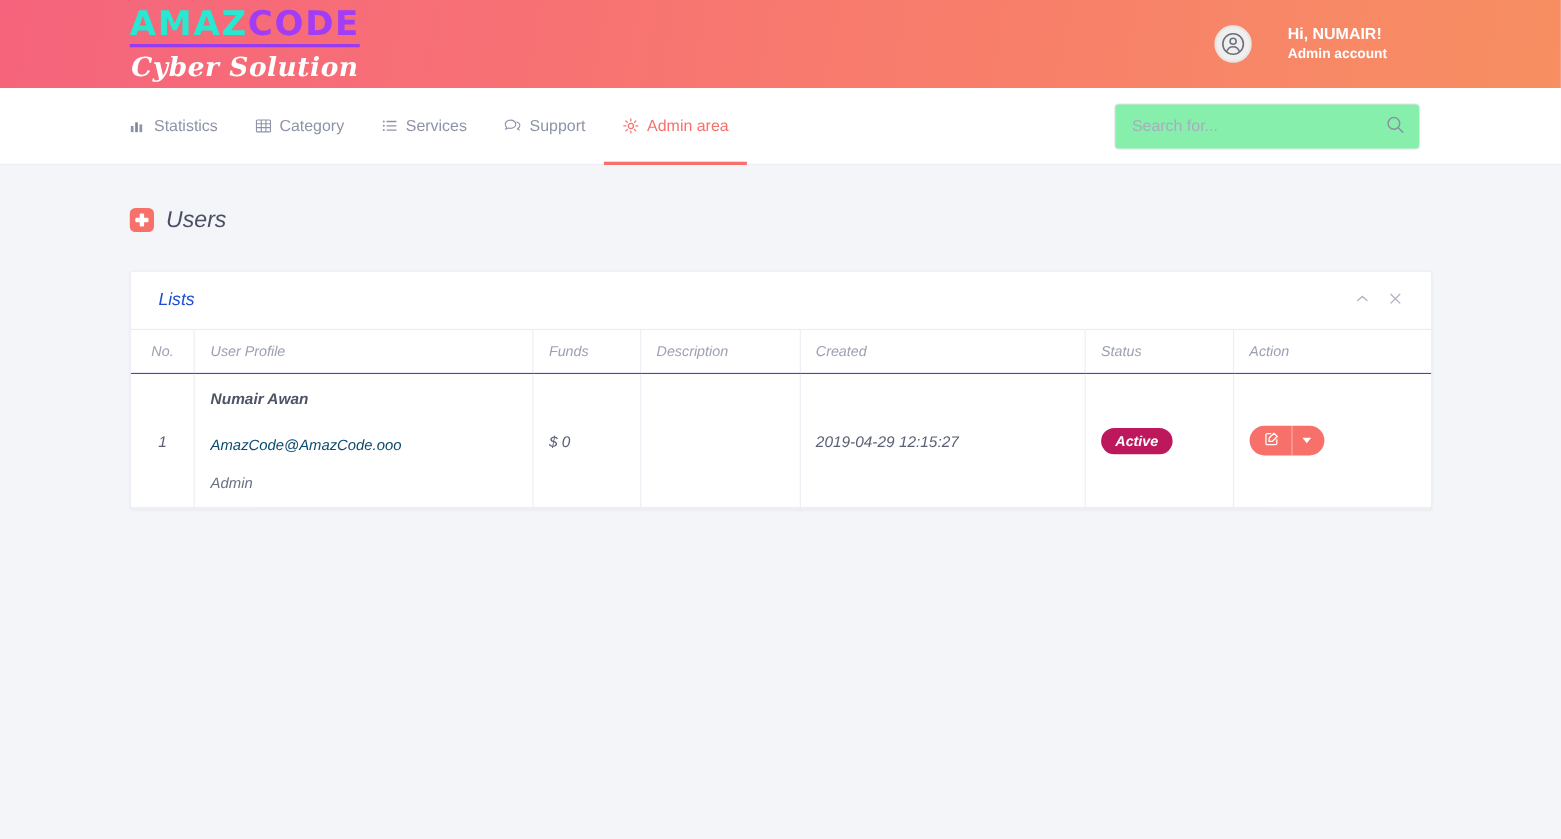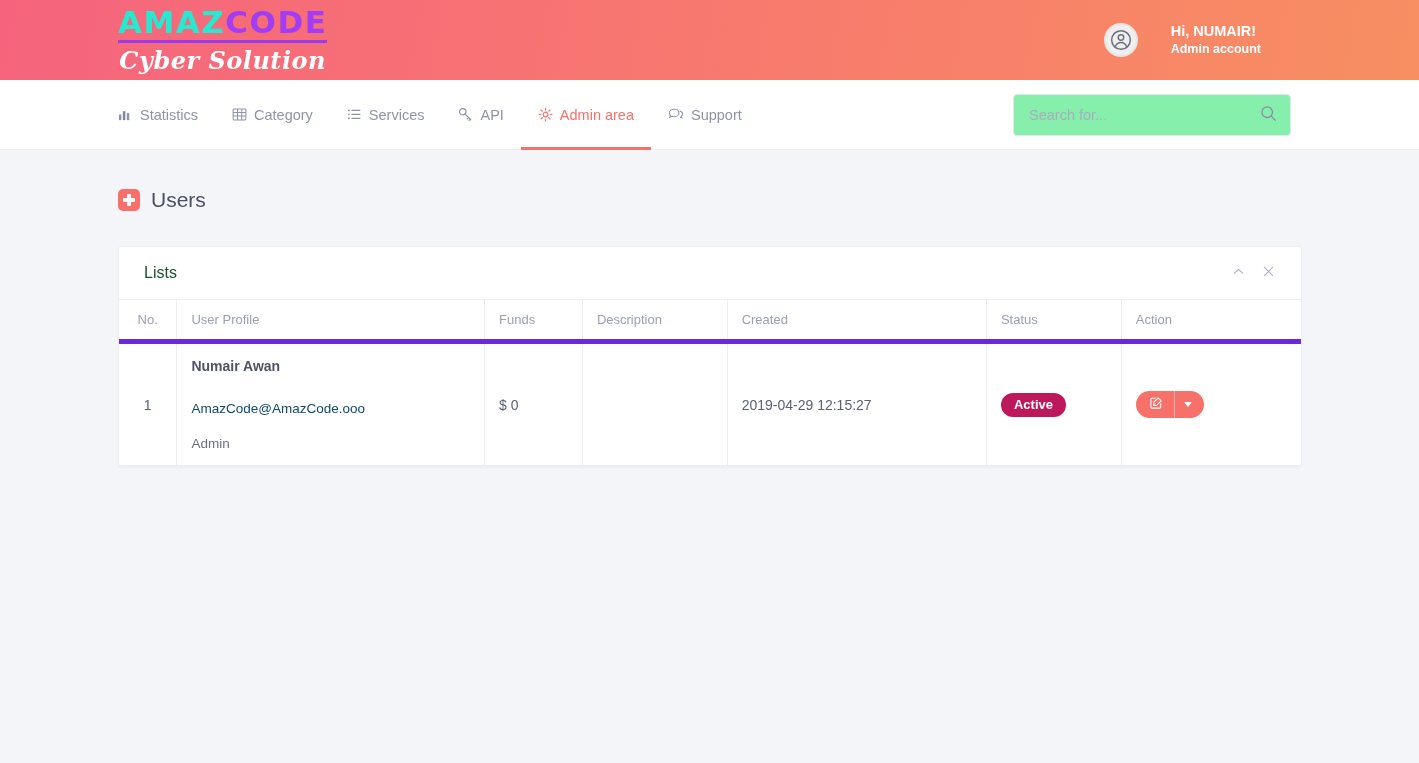--- a/index.html
+++ b/index.html
@@ -125,21 +125,21 @@
   .search-btn {
     position: absolute;
     right: 10px; top: 50%;
     transform: translateY(-50%);
     background: none; border: none; cursor: pointer;
     padding: 4px;
     display: flex; align-items: center;
   }
 
   
-  .content { padding: 38px 92px 0 118px; }
+  .content { padding: 38px 92px 0 118px; font-style: italic; }
 
   .page-title-row {
     display: flex;
     align-items: center;
     gap: 11px;
     margin-bottom: 34px;
   }
   .title-badge {
     width: 22px; height: 22px;
     border-radius: 5px;
@@ -169,38 +169,38 @@
     width: 1184px;
     box-shadow: 0 1px 2px rgba(60,70,100,0.04);
   }
   .card-head {
     height: 52px;
     display: flex;
     align-items: center;
     justify-content: space-between;
     padding: 0 24px 0 25px;
   }
-  .card-title { font-size: 16px; color: #14532d; }
+  .card-title { font-size: 16px; color: #1d4ed8; }
   .card-tools { display: flex; align-items: center; gap: 13px; }
   .card-tool {
     background: none; border: none; cursor: pointer;
     color: #aeb3c3; padding: 2px;
     display: flex; align-items: center;
   }
 
   
   table { width: 100%; border-collapse: collapse; }
   thead th {
     font-weight: normal;
     font-size: 13px;
     color: #9ba0b3;
     text-align: left;
     padding: 12px 14px;
     border-top: 1px solid #ebedf3;
-    border-bottom: 5px solid #6d28d9;
+    border-bottom: 1px solid #6d28d9;
     border-right: 1px solid #ebedf3;
     background: #ffffff;
     height: 36px;
   }
   thead th:last-child { border-right: none; }
   tbody td {
     padding: 14px;
     border-bottom: 1px solid #ebedf3;
     border-right: 1px solid #ebedf3;
     vertical-align: middle;
@@ -327,48 +327,39 @@
             <circle cx="2" cy="7.8" r="1"></circle>
               <rect x="4.6" y="7.2" width="9.8" height="1.3" rx="0.5"></rect>
             <circle cx="2" cy="12" r="1"></circle>
               <rect x="4.6" y="11.4" width="9.8" height="1.3" rx="0.5"></rect>
           </g>
         </svg>
       </span>
       <span>Services</span>
     </div>
 
+
     <div class="nav-item">
       <span class="nav-icon">
-        <svg width="15" height="15" viewBox="0 0 16 16" fill="none" stroke="#8e94a8" stroke-width="1.3">
-          <circle cx="5.1" cy="5.1" r="3.4"></circle>
-          <path d="M7.6 7.6l6 6M11.2 11.2l-1.4 1.4M13 13l-1.3 1.3" stroke-linecap="round"></path>
-        </svg>
-      </span>
-      <span>API</span>
+        <svg width="16" height="15" viewBox="0 0 17 16" fill="none" stroke="#8e94a8" stroke-width="1.1">
+          <path d="M11.6 6.3c0 2.2-2.3 4-5.1 4-.7 0-1.4-.1-2-.3L1.9 11l.8-1.9C1.8 8.4 1.4 7.4 1.4 6.3c0-2.2 2.3-4 5.1-4s5.1 1.8 5.1 4z"></path>
+          <path d="M12.2 4.2c1.9.4 3.3 1.7 3.3 3.3 0 1-.6 1.9-1.5 2.5l.6 1.6-2-.8"></path>
+        </svg>
+      </span>
+      <span>Support</span>
     </div>
 
     <div class="nav-item active">
       <span class="nav-icon">
         <svg width="15" height="15" viewBox="0 0 16 16" fill="none" stroke="#f8706a" stroke-width="1.2">
           <circle cx="8" cy="8" r="2.5"></circle>
           <path d="M8 1.2v1.9M8 12.9v1.9M14.8 8h-1.9M3.1 8H1.2M12.8 3.2l-1.35 1.35M4.55 11.45L3.2 12.8M12.8 12.8l-1.35-1.35M4.55 4.55L3.2 3.2" stroke-linecap="round"></path>
         </svg>
       </span>
       <span>Admin area</span>
-    </div>
-
-    <div class="nav-item">
-      <span class="nav-icon">
-        <svg width="16" height="15" viewBox="0 0 17 16" fill="none" stroke="#8e94a8" stroke-width="1.1">
-          <path d="M11.6 6.3c0 2.2-2.3 4-5.1 4-.7 0-1.4-.1-2-.3L1.9 11l.8-1.9C1.8 8.4 1.4 7.4 1.4 6.3c0-2.2 2.3-4 5.1-4s5.1 1.8 5.1 4z"></path>
-          <path d="M12.2 4.2c1.9.4 3.3 1.7 3.3 3.3 0 1-.6 1.9-1.5 2.5l.6 1.6-2-.8"></path>
-        </svg>
-      </span>
-      <span>Support</span>
     </div>
 
   </div>
 
   <div class="search-wrap">
     <input class="search-input" type="text" placeholder="Search for..." style="">
     <button class="search-btn">
       <span>
         <svg width="17" height="17" viewBox="0 0 18 18" fill="none" stroke="#8a90a4" stroke-width="1.4">
           <circle cx="7.6" cy="7.6" r="5.6"></circle>

